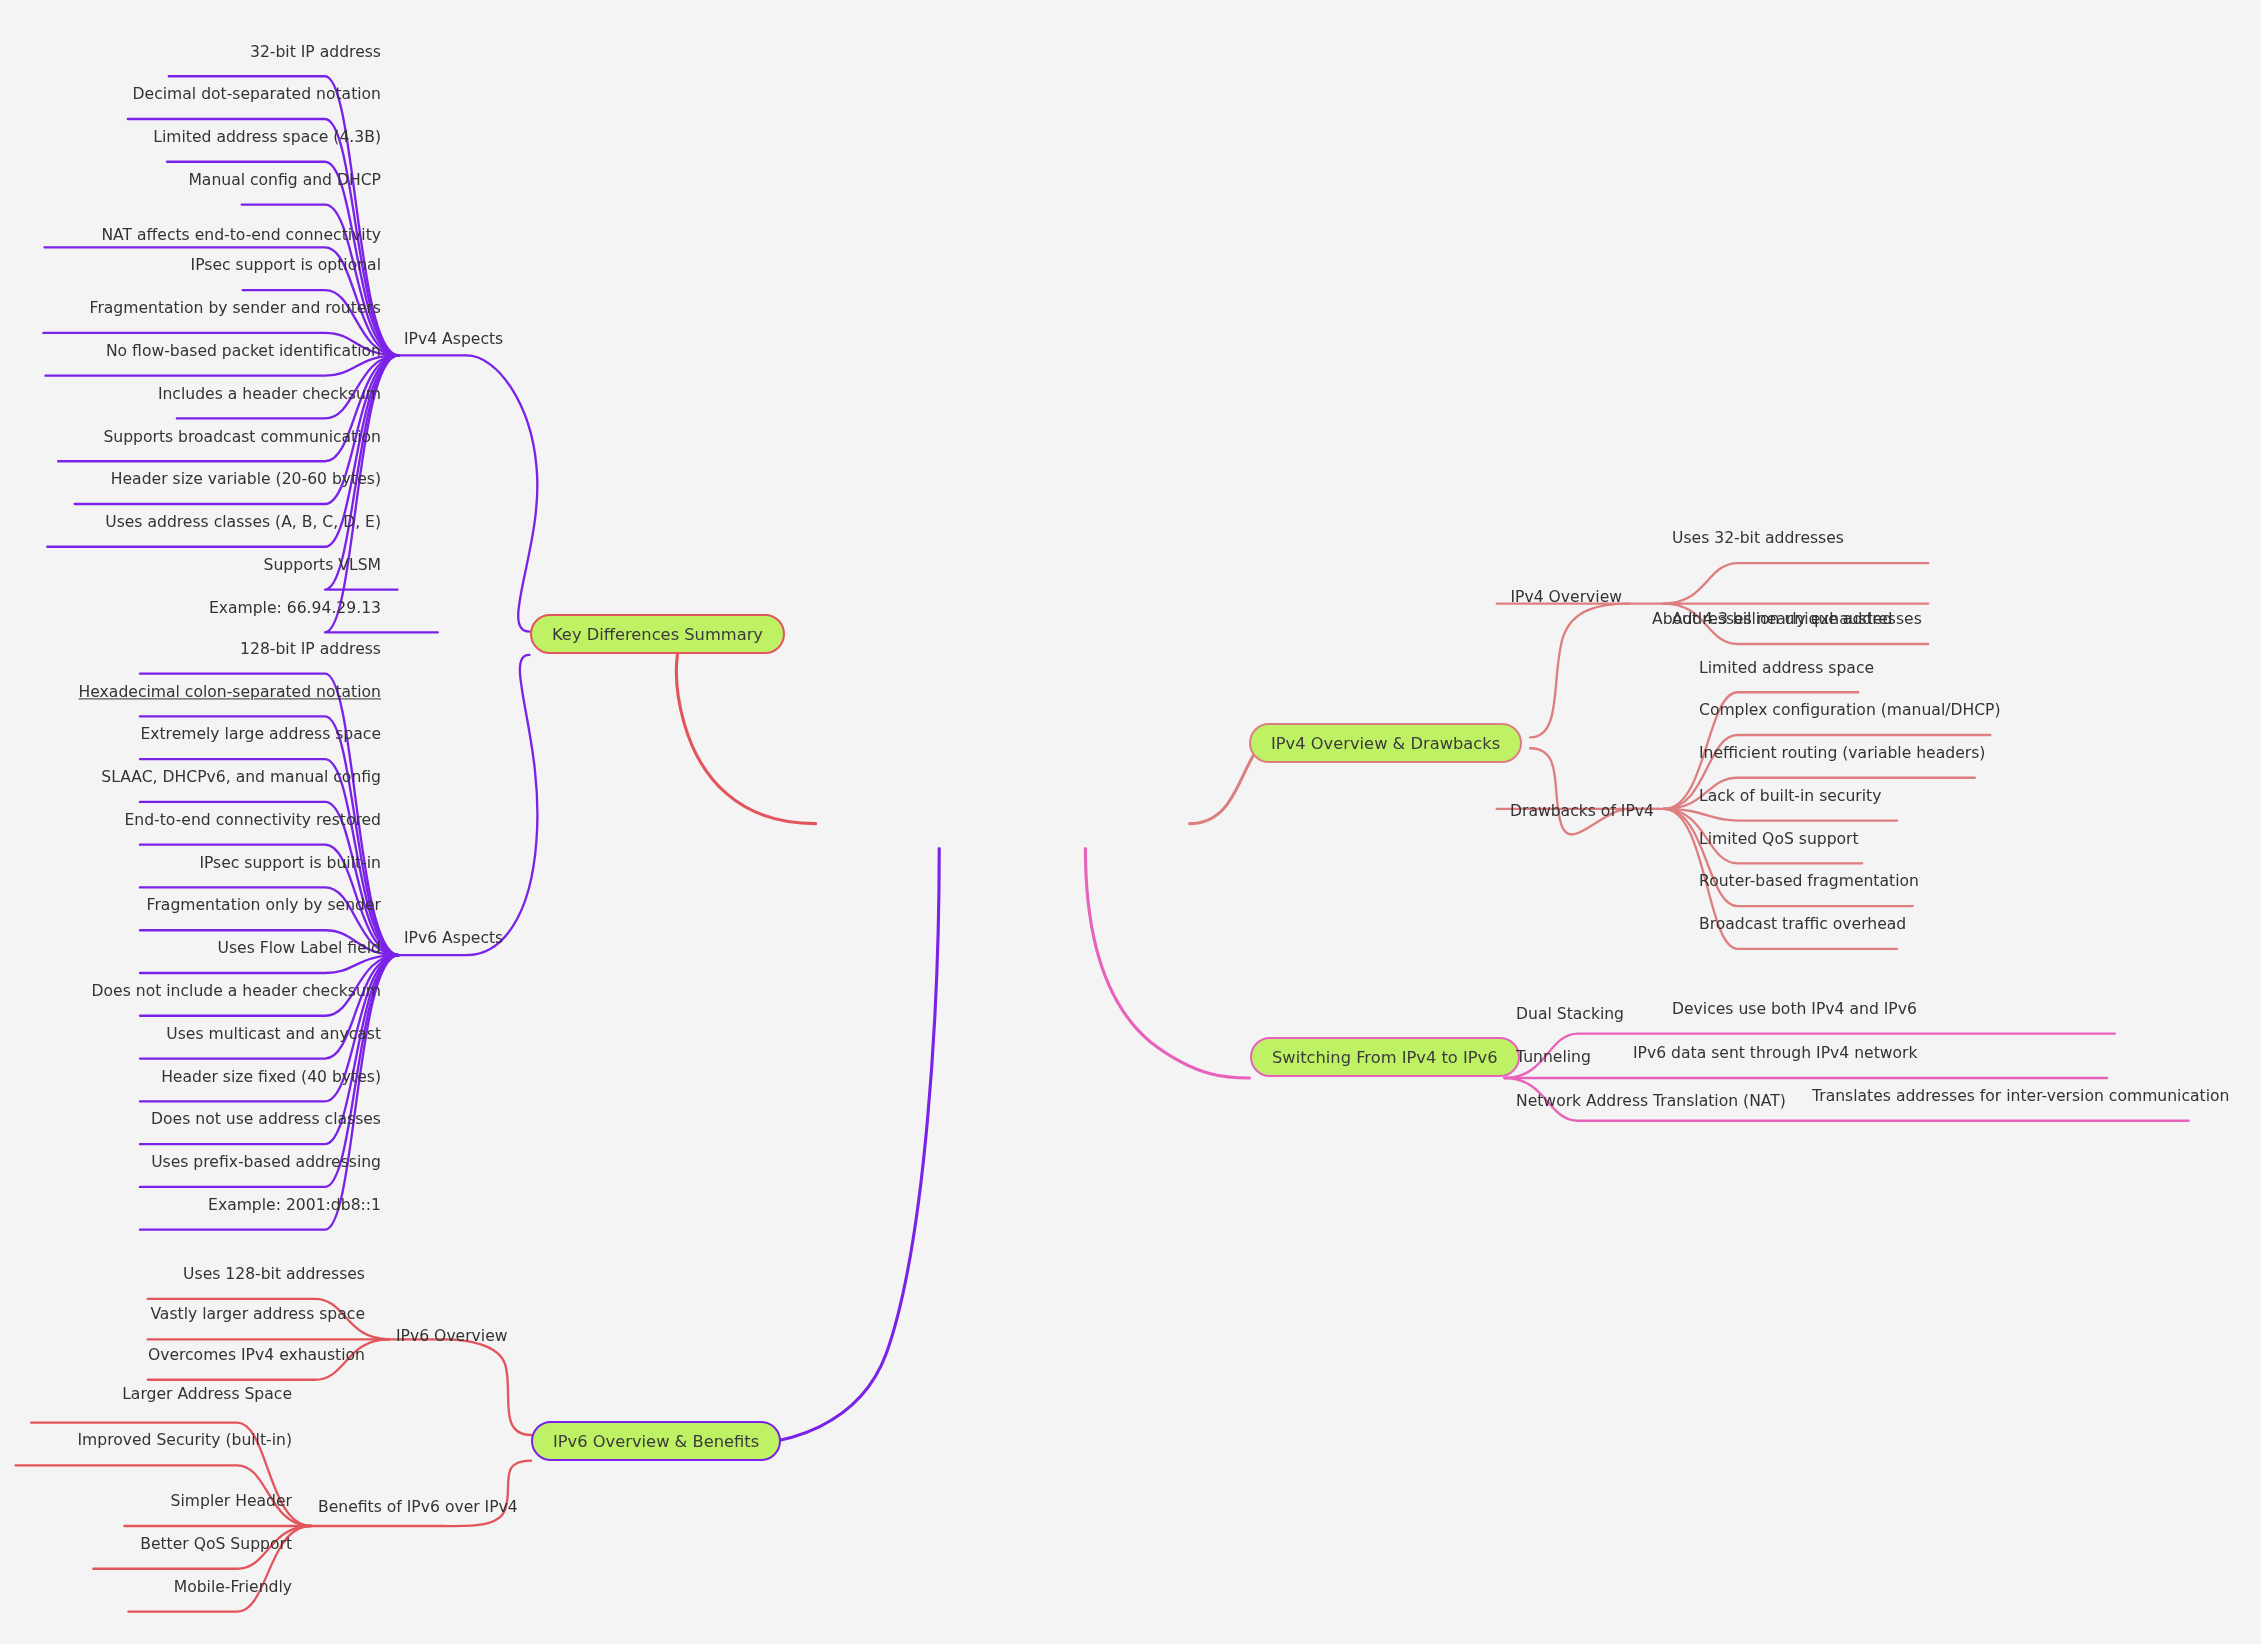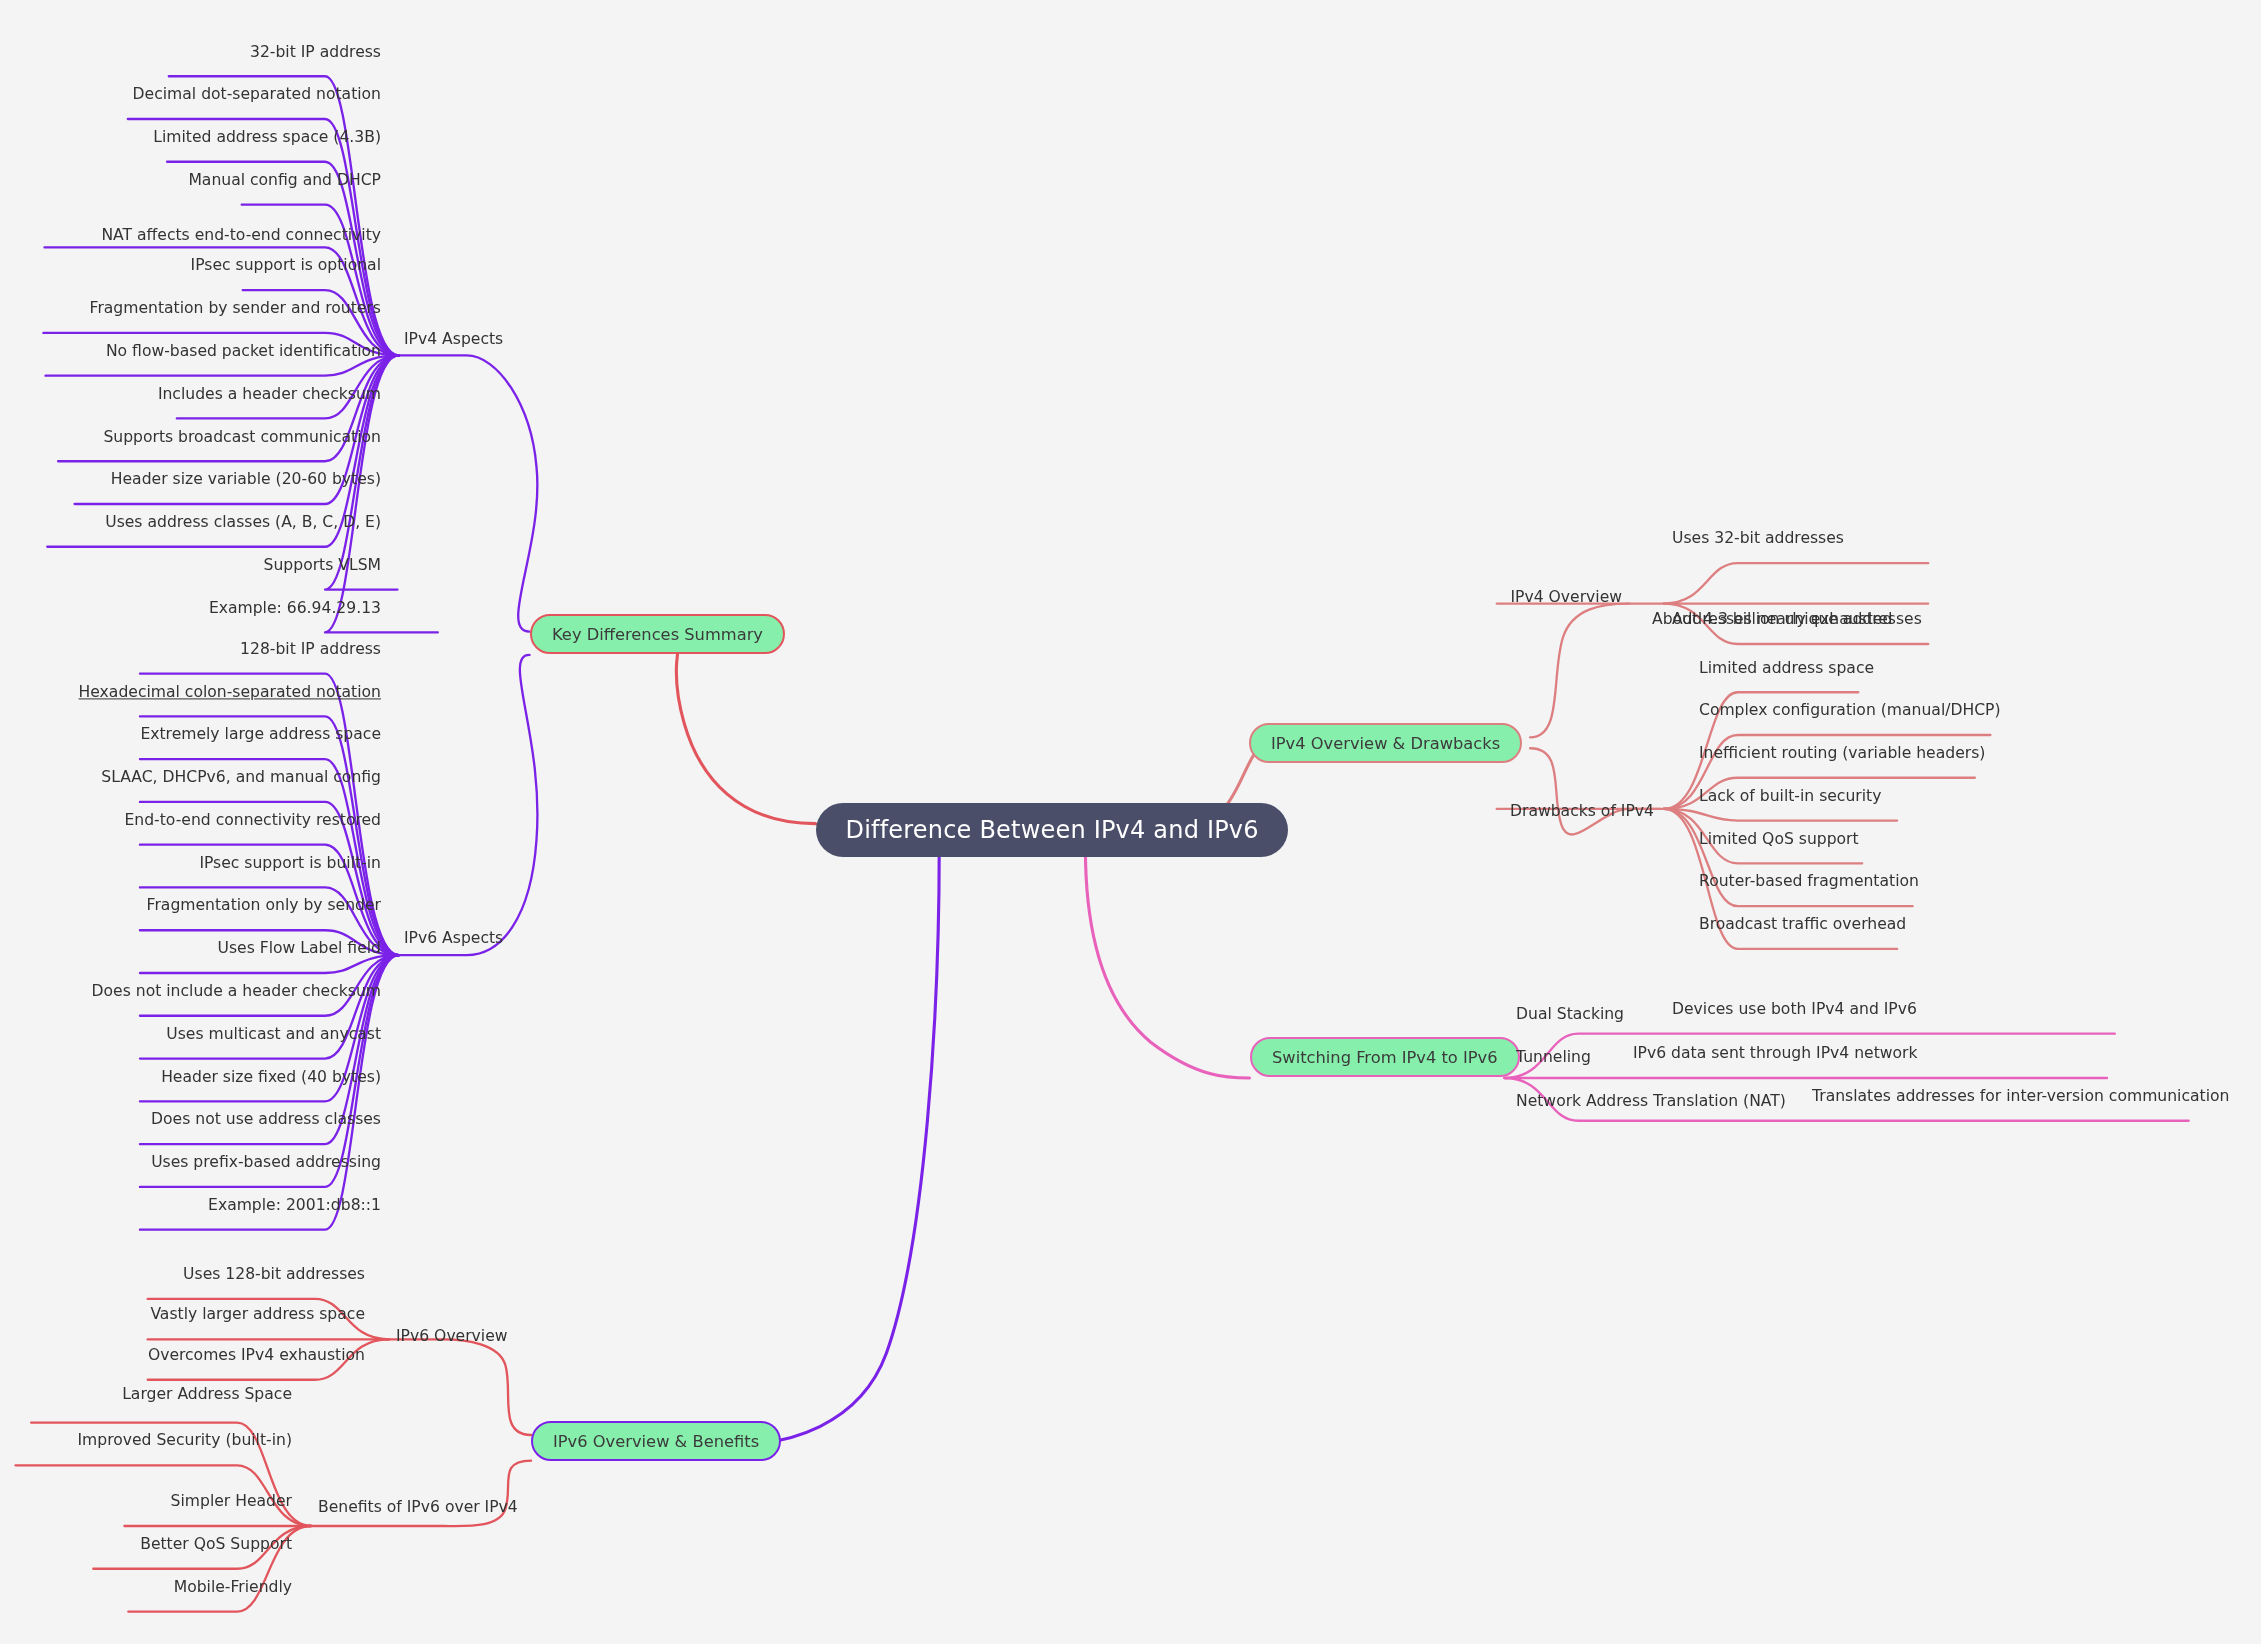--- a/index.html
+++ b/index.html
@@ -22,21 +22,21 @@
     font-size:24px;
     padding:13.2px 29.5px;
     white-space:nowrap;
     letter-spacing:0.2px;
     box-sizing:border-box;
   }
 
   
   .pill{
     position:absolute;
-    background:#86efac;
+    background:#bef264;
     border:2.3px solid #e2555c;
     border-radius:777px;
     color:#3b3b3b;
     font-size:16.3px;
     padding:8.6px 20px;
     white-space:nowrap;
     box-sizing:border-box;
   }
   .pill.purple{border-color:#7b22e8;}
   .pill.rose{border-color:#dd7f80;}
@@ -115,21 +115,20 @@
       <path d="M500,1722 C445,1722 445,1670 405,1670 L190,1670" stroke="#e2555c" stroke-width="3" fill="none"></path>
       <path d="M500,1722 C445,1722 445,1722 405,1722 L190,1722" stroke="#e2555c" stroke-width="3" fill="none"></path>
       <path d="M500,1722 C445,1722 445,1774 405,1774 L190,1774" stroke="#e2555c" stroke-width="3" fill="none"></path>
       <path d="M400,1962 C345,1962 345,1829 305,1829 L40,1829" stroke="#e2555c" stroke-width="3" fill="none"></path>
       <path d="M400,1962 C345,1962 345,1884 305,1884 L20,1884" stroke="#e2555c" stroke-width="3" fill="none"></path>
       <path d="M400,1962 C345,1962 345,1962 305,1962 L160,1962" stroke="#e2555c" stroke-width="3" fill="none"></path>
       <path d="M400,1962 C345,1962 345,2017 305,2017 L120,2017" stroke="#e2555c" stroke-width="3" fill="none"></path>
       <path d="M400,1962 C345,1962 345,2072 305,2072 L165,2072" stroke="#e2555c" stroke-width="3" fill="none"></path>
     </svg>
 
-  <div class="root-node" style="left:816px;top:803px;">Difference Between IPv4 and IPv6</div>
 
   <div class="pill" style="left:530px;top:614px;">Key Differences Summary</div>
 
   <div class="pill rose" style="left:1249px;top:723px;">IPv4 Overview &amp; Drawbacks</div>
 
   <div class="pill pink" style="left:1250px;top:1037px;">Switching From IPv4 to IPv6</div>
 
   <div class="pill purple" style="left:531px;top:1421px;text-align:center;">IPv6 Overview &amp; Benefits</div>
 
   <div class="lbl l" style="left:404px;top:348px;">IPv4 Aspects</div>

